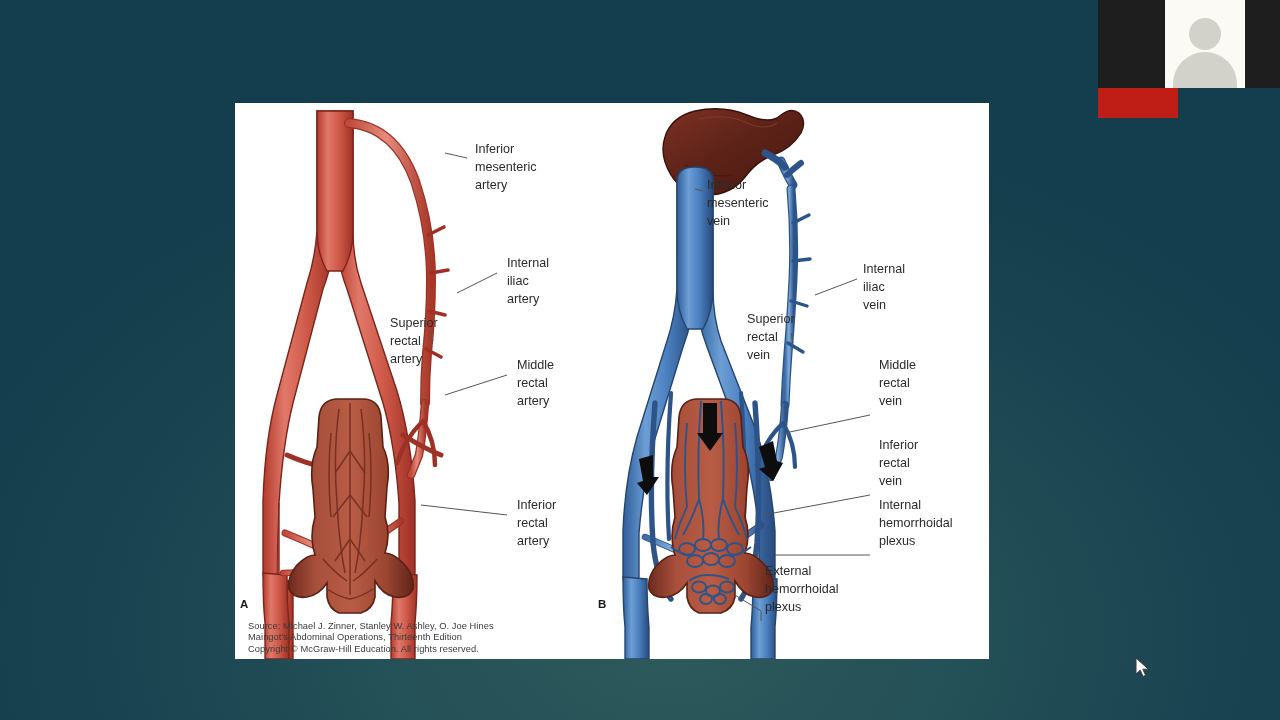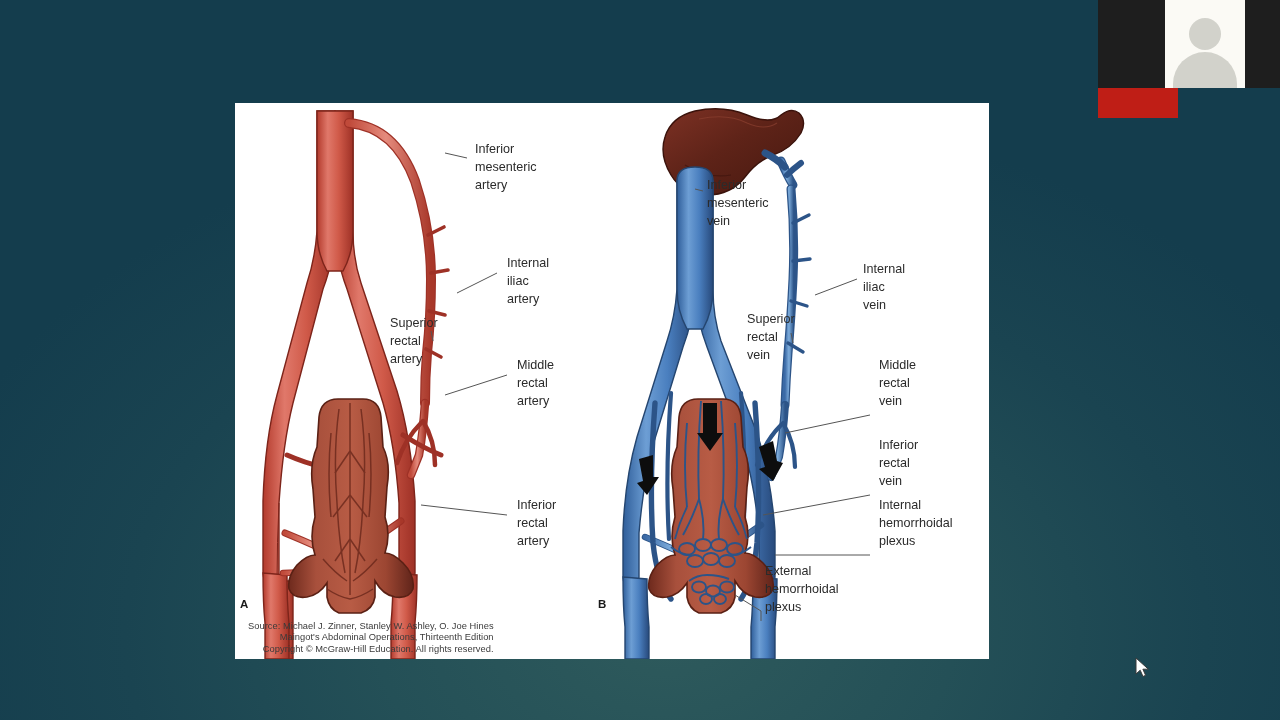--- a/index.html
+++ b/index.html
@@ -47,21 +47,20 @@
 
   #source-block {
     position: absolute;
     left: 13px;
     top: 518px;
     font-size: 9.3px;
     line-height: 11.4px;
     color: #3a3a3a;
     letter-spacing: .05px;
     white-space: nowrap;
-    text-align: right;
   }
   #source-block div { white-space: nowrap; }
 
   
   .lbl {
     font-family: "Liberation Sans", sans-serif;
     font-size: 12.6px;
     fill: #2b2b2b;
   }
   .leader { stroke: #555; stroke-width: 1; fill: none; }

